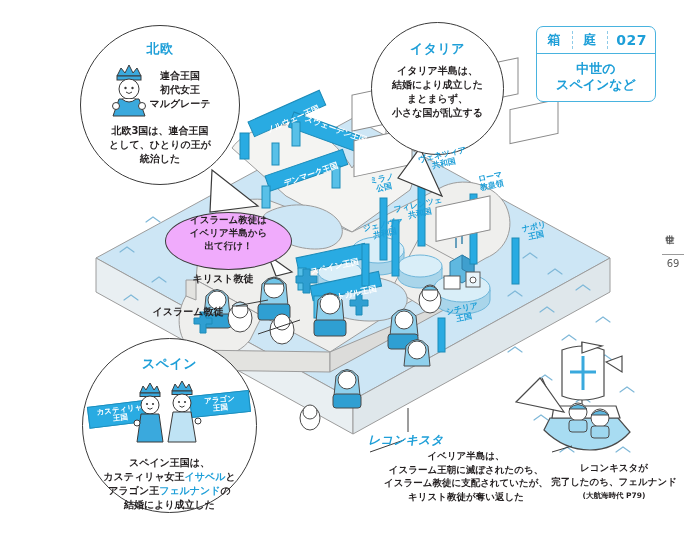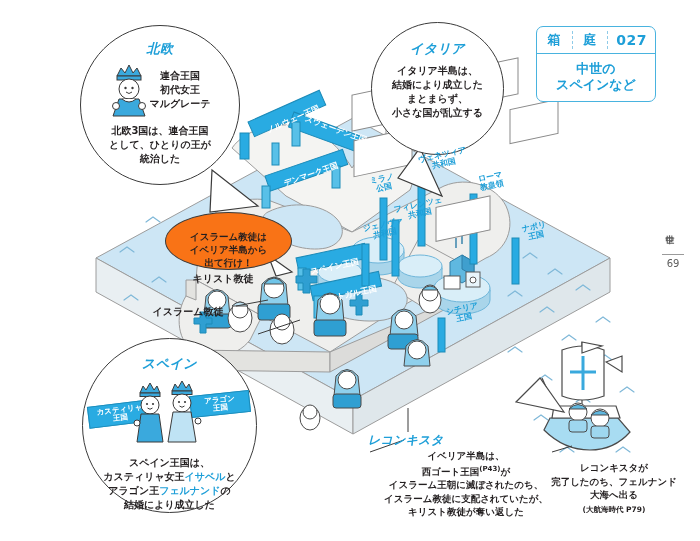--- a/index.html
+++ b/index.html
@@ -46,33 +46,33 @@
   
   #map{left:0;top:0;width:700px;height:541px;}
 
   
   .bubble-circle{
     border:1.3px solid #3b3b3b;border-radius:50%;
     background:#ffffff;
     display:flex;flex-direction:column;align-items:center;justify-content:flex-start;
     text-align:center;
   }
-  .bub-title{font-weight:bold;font-size:13px;color:#1e9fd8;letter-spacing:.4px;font-style:italic;}
+  .bub-title{font-weight:bold;font-size:13px;color:#1e9fd8;letter-spacing:.4px;}
   .bub-body{font-size:10px;line-height:14px;color:#231f20;font-weight:bold;}
   .bub-body .hl{color:#1e9fd8;}
 
   #bubble-nordic{left:80px;top:25px;width:160px;height:160px;padding-top:14px;box-sizing:border-box;}
   #bubble-italy{left:371px;top:22px;width:133px;height:133px;padding-top:17px;box-sizing:border-box;}
   #bubble-spain{left:82px;top:338px;width:175px;height:175px;padding-top:16px;box-sizing:border-box;}
 
   
   #bubble-islam{
     left:165px;top:212px;width:125px;height:56px;
     border:1.3px solid #3b3b3b;border-radius:50%/50%;
-    background:#f97316;display:flex;align-items:flex-end;justify-content:center;
+    background:#f0abfc;display:flex;align-items:flex-start;justify-content:center;
     text-align:center;
   }
   #bubble-islam .t{font-size:9.5px;line-height:13px;font-weight:bold;color:#231f20;}
 
   
   .cap{font-size:9.5px;line-height:13.5px;color:#231f20;font-weight:bold;text-align:center;}
   .cap-title{font-weight:bold;font-size:12px;color:#1e9fd8;letter-spacing:.3px;font-style:italic;}
   .small-note{font-size:7px;color:#231f20;}
 
   #label-christian{left:175px;top:272px;width:96px;text-align:center;font-size:10px;font-weight:bold;color:#231f20;}
@@ -507,26 +507,22 @@
   <div>王国</div>
 </div>
 <div class="abs" style="left:440px;top:304px;width:46px;transform:rotate(-12deg);text-align:center;color:#1e9fd8;font-weight:bold;font-size:8px;line-height:9px;">
   <div>シチリア</div>
   <div>王国</div>
 </div>
 
 <div id="caption-reconquista" class="abs">
   <div class="cap-title">レコンキスタ</div>
   <div class="cap">イベリア半島は、</div>
-  <div class="cap">
-    <span>西ゴート王国</span><sup class="small-note">(P43)</sup><span>が</span>
-  </div>
   <div class="cap">イスラーム王朝に滅ぼされたのち、</div>
   <div class="cap">イスラーム教徒に支配されていたが、</div>
   <div class="cap">キリスト教徒が奪い返した</div>
 </div>
 
 <div id="caption-ship" class="abs">
   <div class="cap">レコンキスタが</div>
   <div class="cap">完了したのち、フェルナンド</div>
-  <div class="cap">大海へ出る</div>
   <div class="cap small-note" style="font-size:7.5px;margin-top:1px;">(大航海時代 P79)</div>
 </div>
 
 </body></html>

